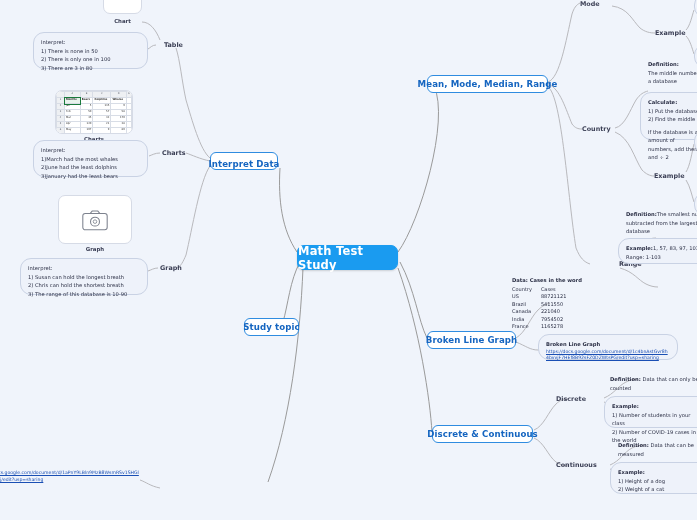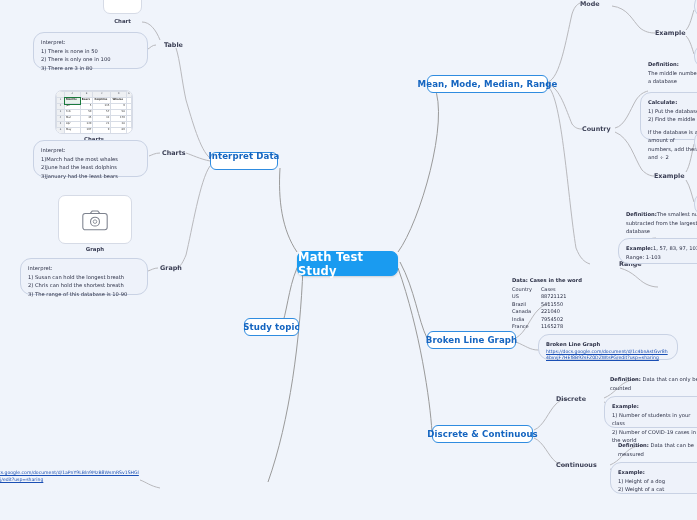--- a/index.html
+++ b/index.html
@@ -33,21 +33,21 @@
   
   .pill{
     background:#ffffff;
     border:1.6px solid #2f8ce0;
     border-radius:6px;
     color:#1565c0;
     font-weight:bold;
     font-size:8.6px;
     letter-spacing:.1px;
     display:flex;align-items:center;justify-content:center;
-    padding:8px 7px;
+    padding:0 7px;
     white-space:nowrap;
   }
 
   
   .plainlabel{
     color:#3b3f55;
     font-size:6.4px;
     font-weight:bold;
     white-space:nowrap;
     display:flex;align-items:center;
@@ -170,21 +170,21 @@
 
     <path class="thin" d="M604 398 C 614 394, 618 386, 626 382 C 630 380, 634 379, 638 379"></path>
     <path class="thin" d="M604 402 C 616 406, 620 414, 628 418 C 632 420, 636 421, 640 421"></path>
 
     <path class="thin" d="M610 465 C 620 461, 624 452, 632 448 C 636 446, 640 445, 644 445"></path>
     <path class="thin" d="M610 469 C 622 473, 626 480, 634 484 C 638 486, 642 487, 646 487"></path>
 
     <path class="thin" d="M160 488 C 150 486, 146 482, 140 480"></path>
   </svg>
 
-  <div class="node root" style="left:297px;top:245px;width:101px;height:25px;margin-top:6px;">
+  <div class="node root" style="left:297px;top:245px;width:101px;height:25px;">
     <span>Math Test Study</span>
   </div>
 
   <div class="node pill" style="left:210px;top:152px;width:68px;height:18px;align-items:flex-end;">
     <span>Interpret Data</span>
   </div>
 
   <div class="node pill" style="left:244px;top:318px;width:55px;height:18px;">
     <span>Study topic</span>
   </div>

